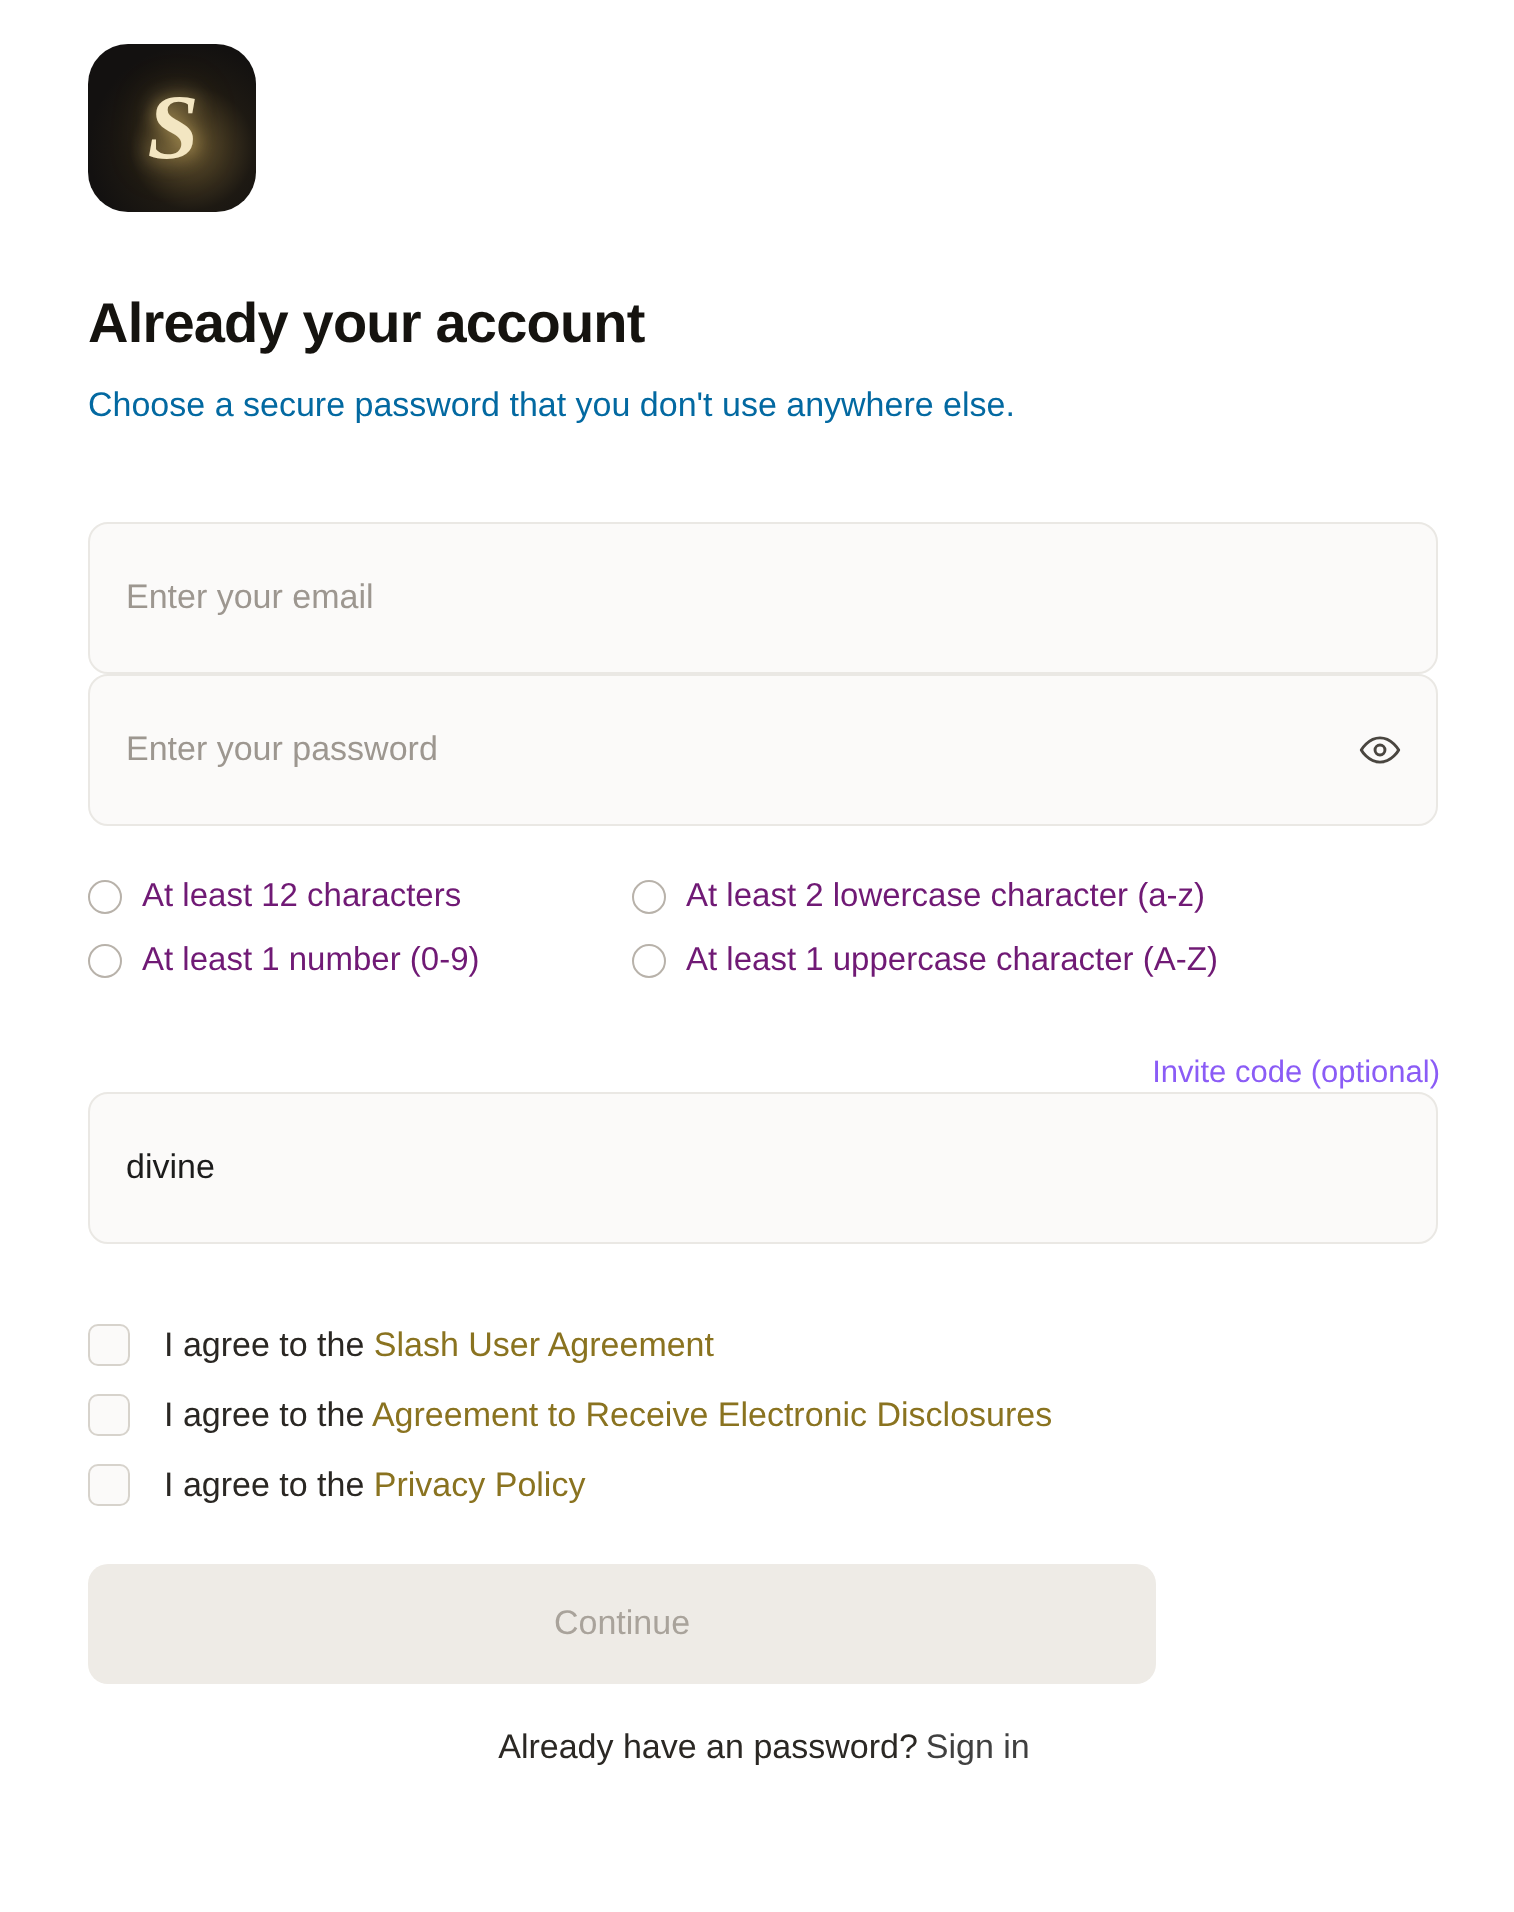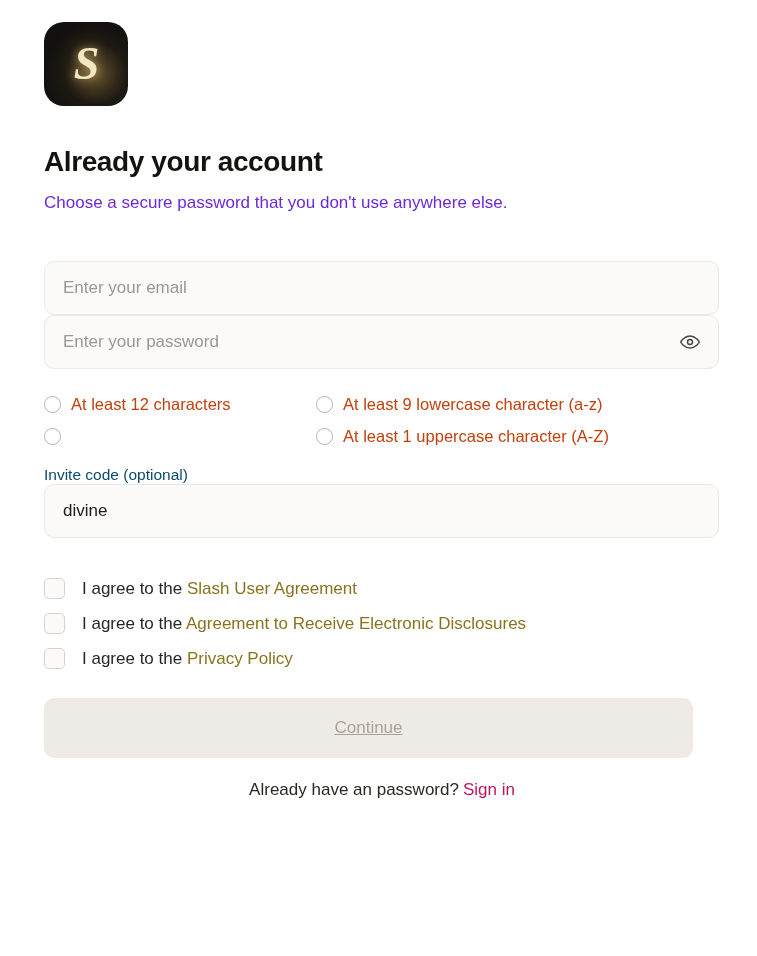--- a/index.html
+++ b/index.html
@@ -52,37 +52,37 @@
   
   h1.title {
     font-size: 28px;
     font-weight: bold;
     letter-spacing: -0.4px;
     margin: 40px 0 0 0;
     color: #15130f;
   }
   p.subtitle {
     font-size: 17px;
-    color: #6d28d9;
+    color: #0369a1;
     margin: 15px 0 0 0;
     font-weight: normal;
   }
 
   
   .field {
     margin-top: 0;
     position: relative;
   }
   .field.email { margin-top: 48px; }
   .field.password { }
 
   .text-input {
     box-sizing: border-box;
     width: 675px;
-    height: 54px;
+    height: 76px;
     border: 1px solid #eae8e4;
     border-radius: 10px;
     background: #fbfaf9;
     font-size: 17px;
     font-family: "Liberation Sans", sans-serif;
     color: #1c1c1c;
     padding: 0 18px;
     outline: none;
   }
   .text-input::placeholder {
@@ -111,37 +111,38 @@
     display: grid;
     grid-template-columns: 272px auto;
     row-gap: 13px;
     column-gap: 0;
   }
   .req {
     display: flex;
     align-items: center;
     gap: 10px;
     font-size: 16.5px;
-    color: #c2410c;
+    color: #701a75;
   }
   .req-dot {
     width: 17px;
     height: 17px;
     border-radius: 50%;
     border: 1.6px solid #b8b2aa;
     box-sizing: border-box;
     flex: 0 0 auto;
   }
 
   
   .invite-label {
-    margin-top: 20px;
+    margin-top: 38px;
     font-size: 15.5px;
-    color: #0c4a6e;
+    color: #8b5cf6;
     font-weight: normal;
+    text-align: right;
   }
   .field.invite { margin-top: 0; }
 
   
   .agreements {
     margin-top: 40px;
   }
   .agree-row {
     display: flex;
     align-items: center;
@@ -165,45 +166,44 @@
   }
   .agree-link {
     color: #8a7320;
     cursor: pointer;
   }
 
   
   .continue-btn {
     margin-top: 29px;
     box-sizing: border-box;
-    width: 649px;
+    width: 534px;
     height: 60px;
     border-radius: 10px;
     background: #eeebe6;
     border: none;
     color: #a9a39b;
     font-size: 17px;
     font-family: "Liberation Sans", sans-serif;
     display: flex;
     align-items: center;
     justify-content: center;
     cursor: default;
-    text-decoration: underline;
   }
 
   
   .footer {
     margin-top: 22px;
     text-align: center;
     font-size: 17px;
     color: #2b2824;
   }
   .footer .signin {
     margin-left: 4px;
-    color: #be185d;
+    color: #404040;
     cursor: pointer;
   }
 </style>
 </head>
 <body>
 
 <div class="page">
 
   <div class="logo">
     <div class="logo-glyph">S</div>
@@ -226,24 +226,25 @@
     </button>
   </div>
 
   <div class="requirements">
     <div class="req">
       <span class="req-dot"></span>
       <span>At least 12 characters</span>
     </div>
     <div class="req">
       <span class="req-dot"></span>
-      <span>At least 9 lowercase character (a-z)</span>
-    </div>
-    <div class="req">
-      <span class="req-dot"></span>
+      <span>At least 2 lowercase character (a-z)</span>
+    </div>
+    <div class="req">
+      <span class="req-dot"></span>
+      <span>At least 1 number (0-9)</span>
     </div>
     <div class="req">
       <span class="req-dot"></span>
       <span>At least 1 uppercase character (A-Z)</span>
     </div>
   </div>
 
   <div class="invite-label">Invite code (optional)</div>
   <div class="field invite">
     <input class="text-input" type="text" value="divine" style="">

